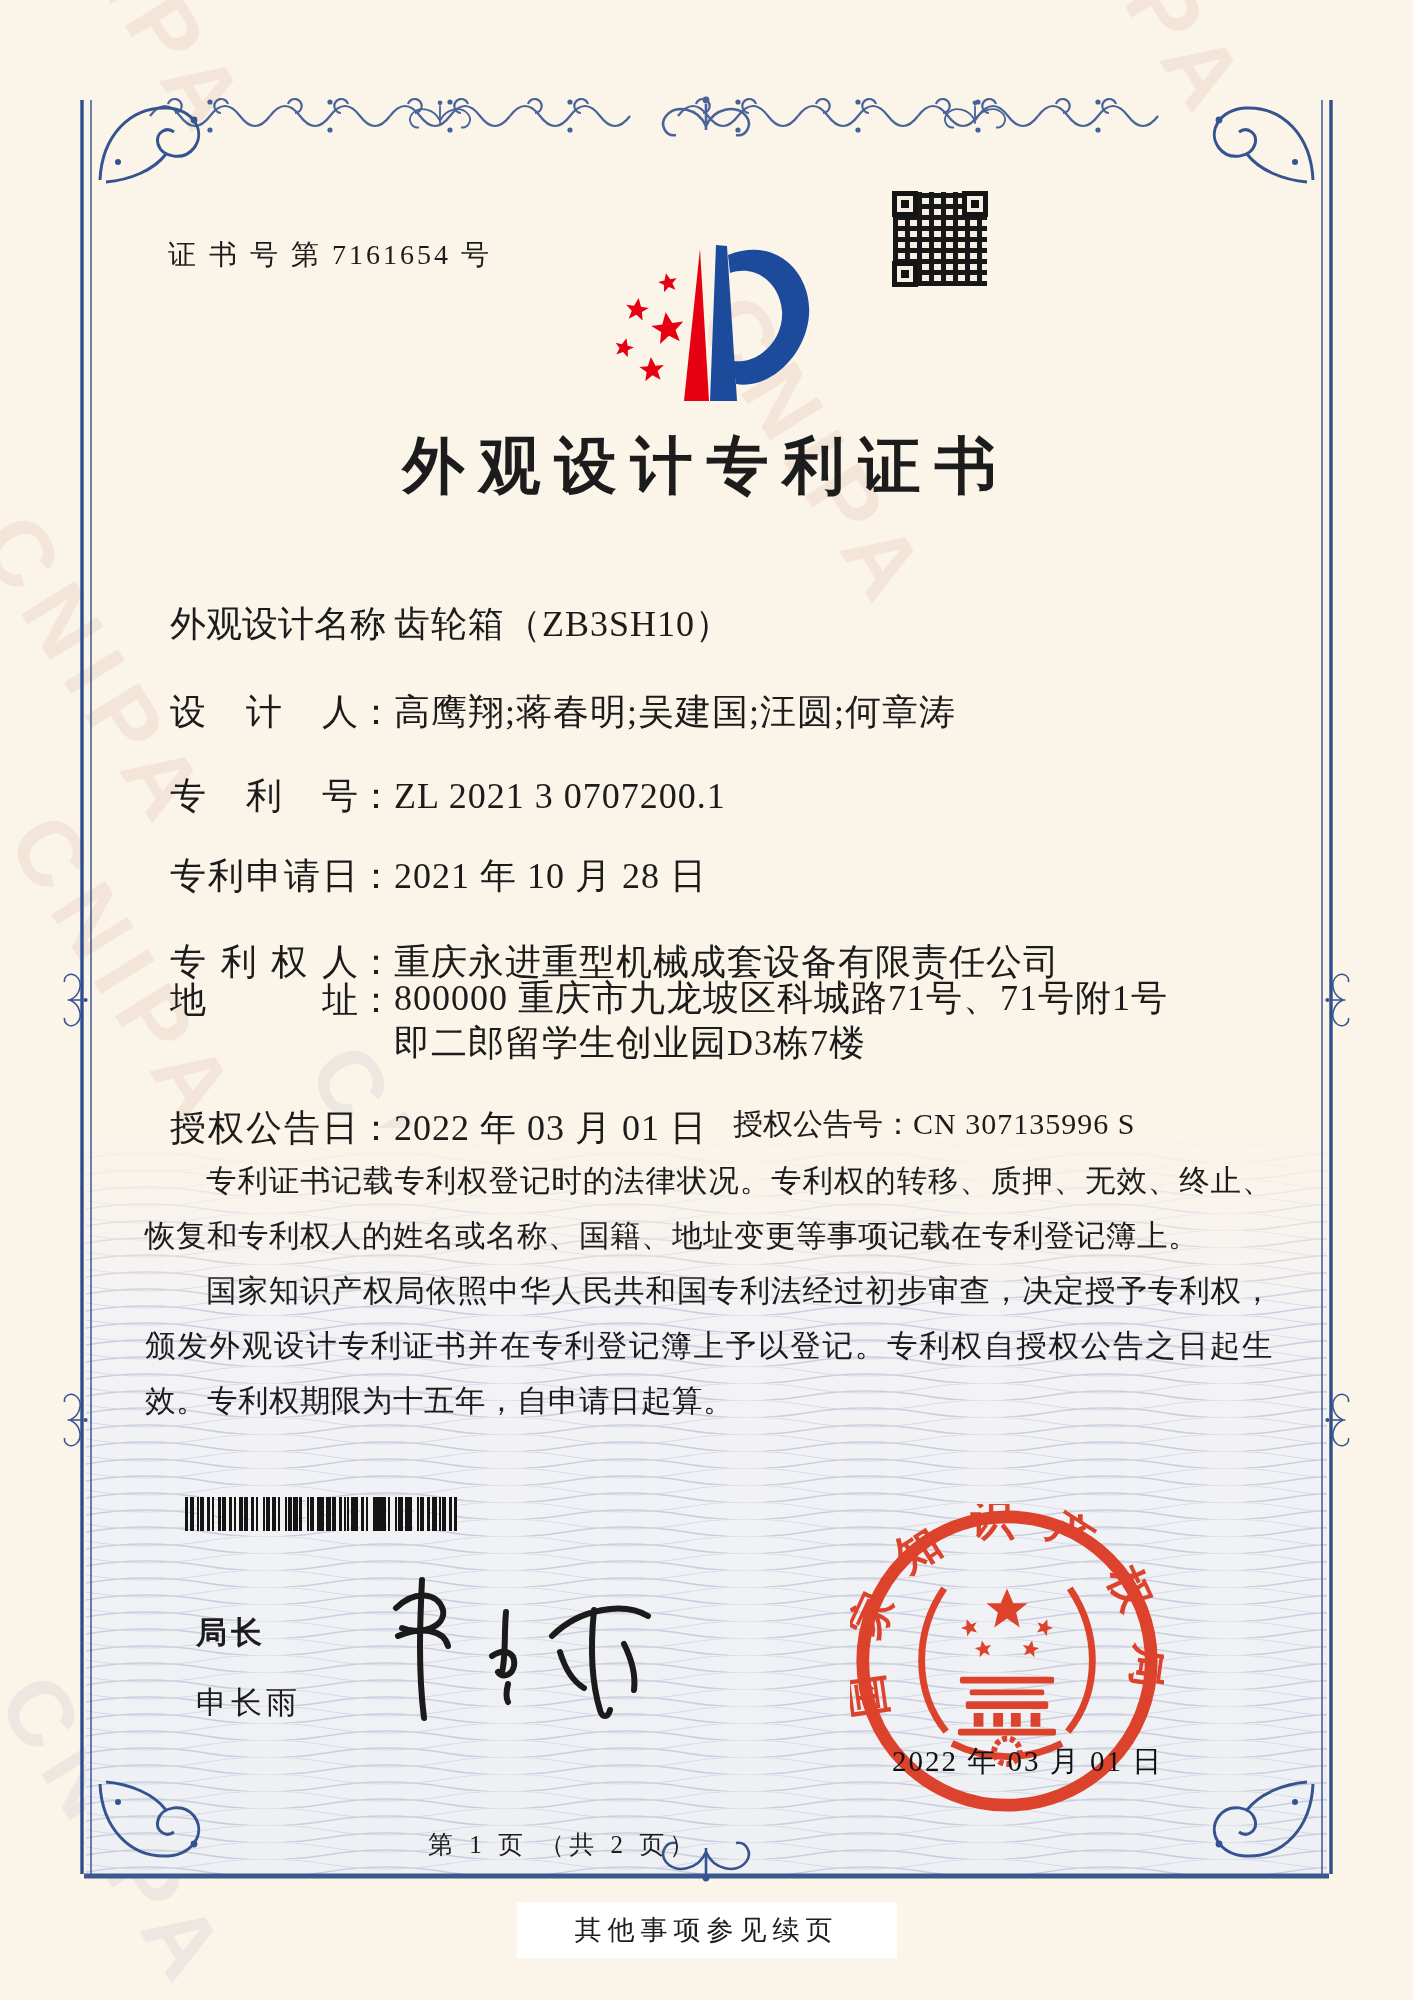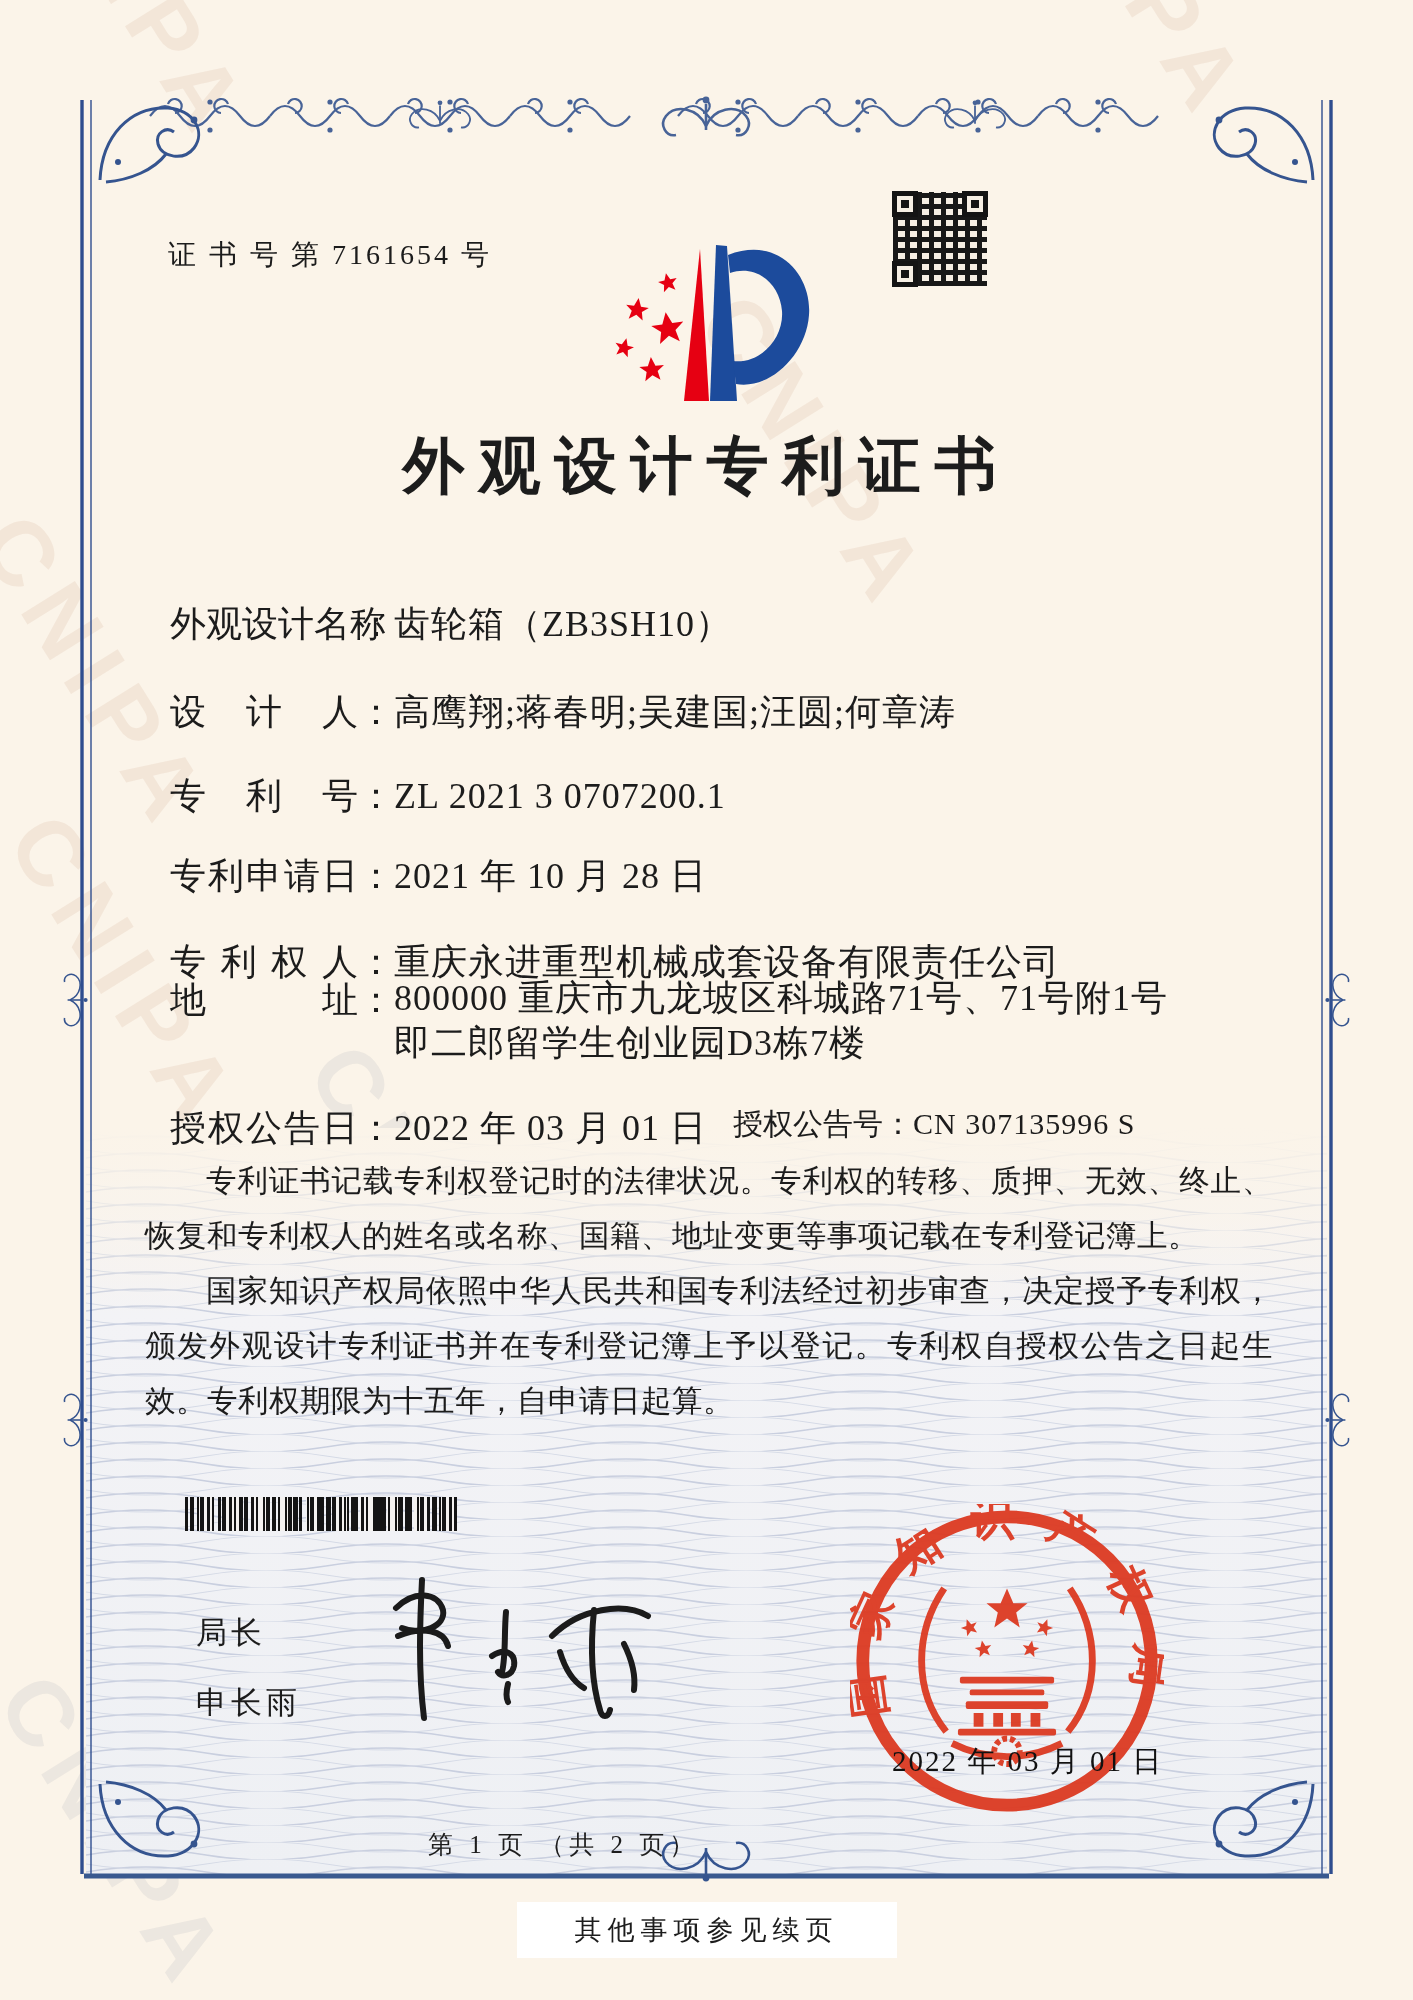--- a/index.html
+++ b/index.html
@@ -69,21 +69,21 @@
   }
   .bodytext p{margin:0; text-indent:2em;}
 
   .barcode{
     left:185px; top:1497px; width:272px; height:34px;
     background:
       repeating-linear-gradient(90deg,#141414 0 3px,transparent 3px 5px,#141414 5px 7px,transparent 7px 12px,#141414 12px 14px,transparent 14px 15px,#141414 15px 19px,transparent 19px 22px),
       repeating-linear-gradient(90deg,#141414 0 2px,transparent 2px 6px,#141414 6px 9px,transparent 9px 13px,#f4f2f0 13px 27px);
   }
 
-  .director-title{left:196px; top:1612px; font-size:31px; font-family:"Liberation Sans","DejaVu Sans",sans-serif; font-weight:400; letter-spacing:4px;}
+  .director-title{left:196px; top:1612px; font-size:31px; font-family:"Liberation Sans","DejaVu Sans",sans-serif; font-weight:700; letter-spacing:4px;}
   .director-name{left:196px; top:1682px; font-size:31px; font-family:"Liberation Sans","DejaVu Sans",sans-serif; font-weight:500; letter-spacing:4px;}
   .signature{left:356px; top:1560px; width:320px; height:185px;}
 
   .seal{left:850px; top:1504px; width:314px; height:314px; opacity:0.95;}
   .seal-date{left:892px; top:1742px; font-size:29px; letter-spacing:2px; color:#111;}
 
   .pageinfo{left:0; top:1828px; width:1127px; text-align:center; font-size:25px; letter-spacing:5px;}
   .contnote{
     left:0; top:1902px; width:1413px; text-align:center;
   }

